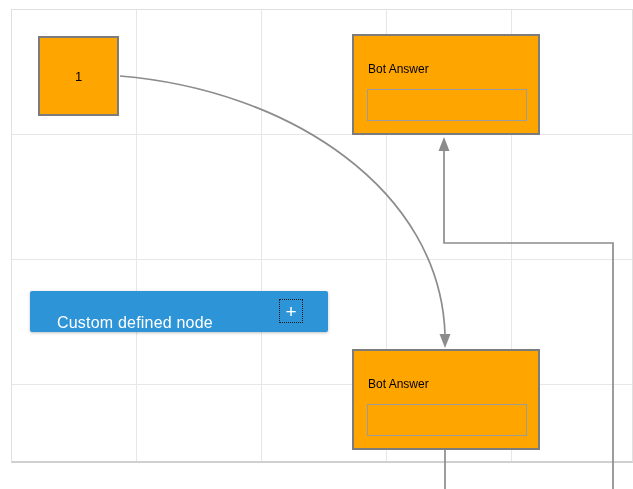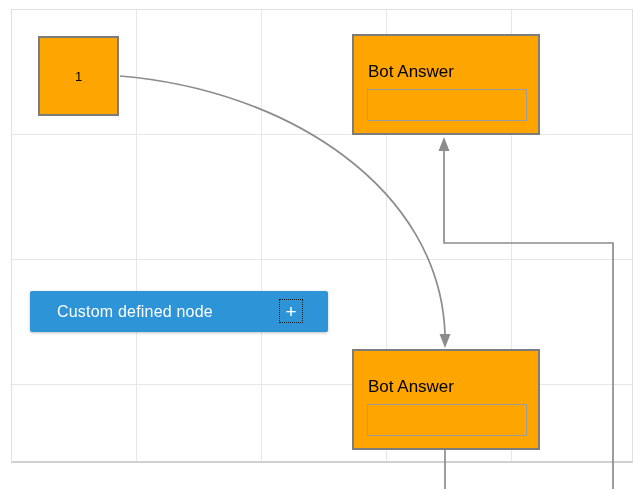--- a/index.html
+++ b/index.html
@@ -39,31 +39,31 @@
     border:2px solid var(--node-border);z-index:2;color:var(--node-text);
   }
   .start-node{
     left:38px;top:36px;width:81px;height:80px;
     display:flex;align-items:center;justify-content:center;
     font-size:13px;
   }
   .bot-node{width:188px;height:101px;}
   .bot-node.top{left:352px;top:34px;}
   .bot-node.bottom{left:352px;top:349px;}
-  .bot-title{position:absolute;left:14px;top:26px;font-size:17px;}
+  .bot-title{position:absolute;left:14px;top:26px;font-size:12px;}
   .bot-field{
     position:absolute;left:13px;top:53px;width:160px;height:32px;
     border:1px solid var(--field-border);background:transparent;
     font-size:13px;color:var(--node-text);padding:0 6px;outline:none;
   }
   .palette-button{
     position:absolute;left:30px;top:291px;width:298px;height:41px;
     background:var(--button-fill);border-radius:2px;z-index:3;
     box-shadow:0 1px 3px rgba(0,0,0,0.25);
-    display:flex;align-items:center;
+    display:flex;align-items:flex-end;
   }
   .palette-label{
     color:var(--button-text);font-size:16px;padding-left:27px;letter-spacing:.2px;
   }
   .add-handle{
     position:absolute;right:25px;top:8px;width:24px;height:24px;
     border:1px dotted #1a1a1a;
     display:flex;align-items:center;justify-content:center;
     color:var(--button-text);font-size:19px;line-height:1;cursor:pointer;
   }

